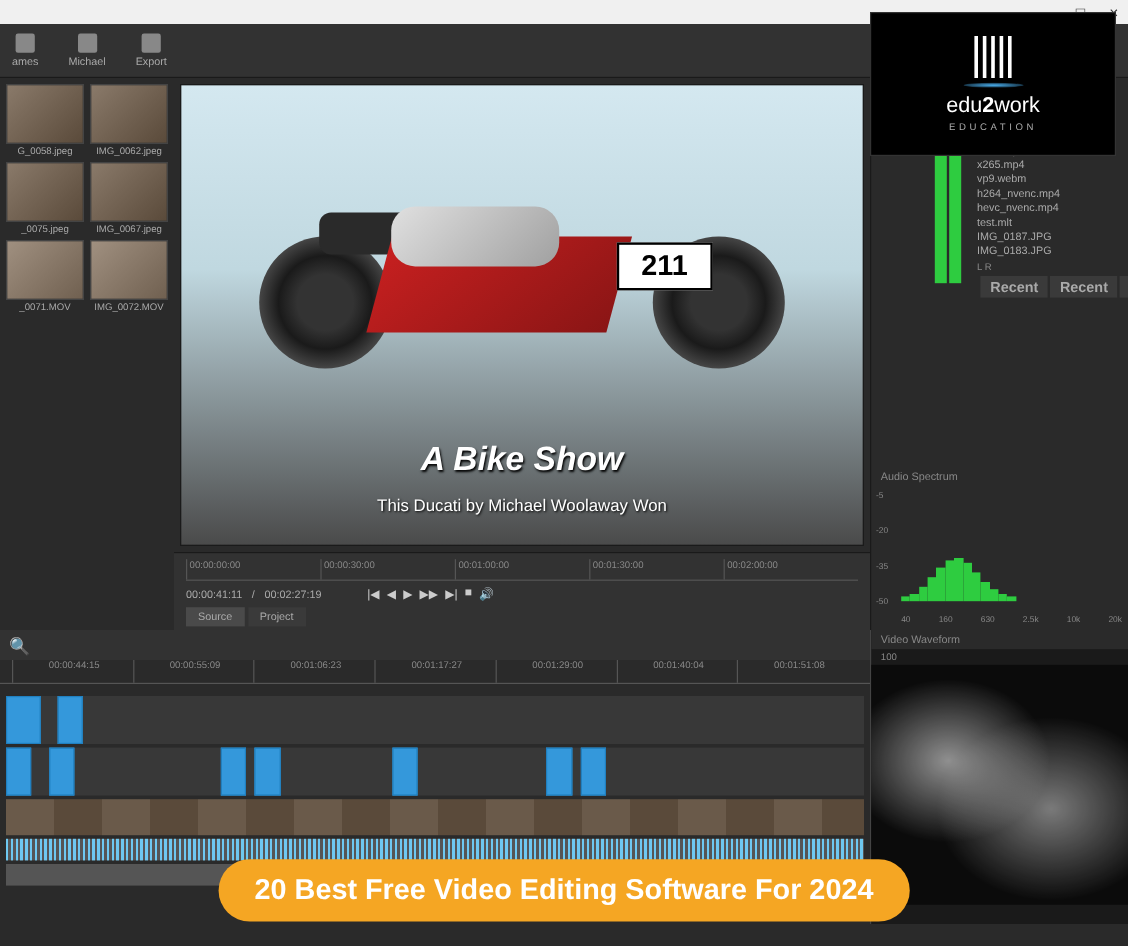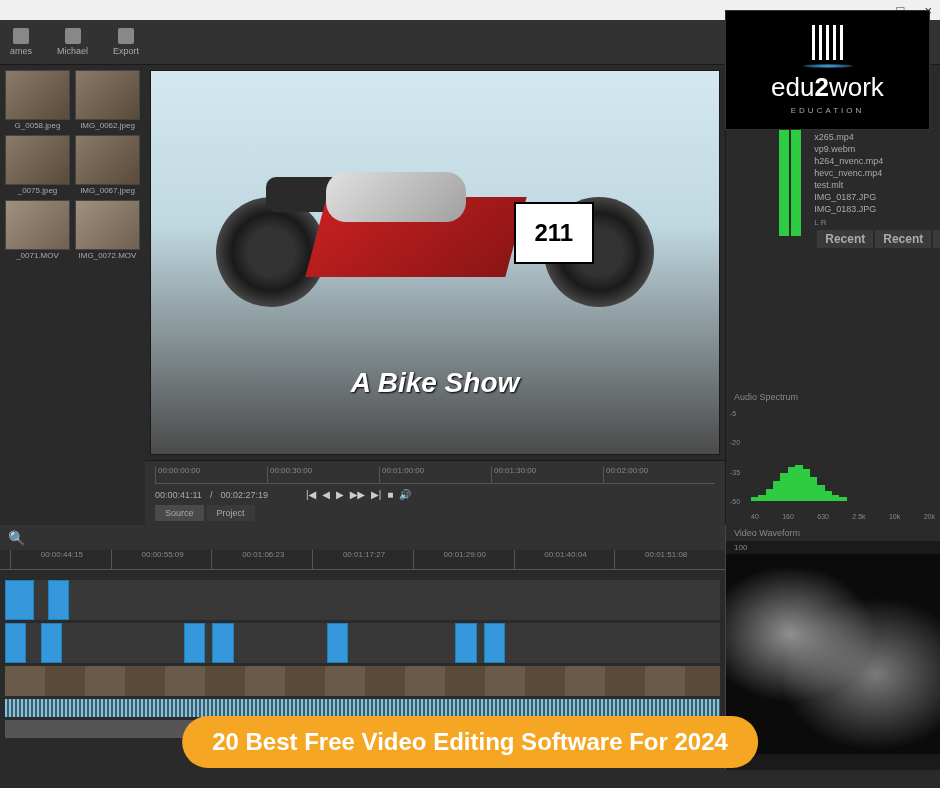--- a/index.html
+++ b/index.html
@@ -27,21 +27,21 @@
 
 .center-panel { flex: 1; background: #2a2a2a; display: flex; flex-direction: column; }
 .preview { flex: 1; background: linear-gradient(180deg, #d4e8f0 0%, #c0d8e0 40%, #4a4a4a 100%); position: relative; margin: 5px; border: 1px solid #1a1a1a; }
 .bike-body { position: absolute; width: 70%; height: 55%; left: 15%; top: 25%; }
 .wheel { position: absolute; width: 110px; height: 110px; border-radius: 50%; background: radial-gradient(circle, #333 30%, #1a1a1a 50%, #444 70%, #222 100%); }
 .wheel-front { right: -20px; top: 30px; }
 .wheel-rear { left: -20px; top: 30px; }
 .frame { position: absolute; width: 200px; height: 80px; left: 80px; top: 30px; background: linear-gradient(135deg, #c82020, #8a1515); transform: skewX(-15deg); }
 .tank { position: absolute; width: 140px; height: 50px; left: 90px; top: 5px; background: linear-gradient(135deg, #e0e0e0, #a0a0a0); border-radius: 20px; }
 .seat { position: absolute; width: 180px; height: 35px; left: 30px; top: 10px; background: #2a2a2a; border-radius: 10px; }
-.plate { position: absolute; width: 80px; height: 62px; right: 40px; top: 35px; background: #fff; border: 2px solid #000; display: flex; align-items: center; justify-content: center; font-size: 24px; font-weight: bold; color: #000; }
+.plate { position: absolute; width: 80px; height: 40px; right: 40px; top: 35px; background: #fff; border: 2px solid #000; display: flex; align-items: center; justify-content: center; font-size: 24px; font-weight: bold; color: #000; }
 .preview-title { position: absolute; bottom: 55px; left: 50%; transform: translateX(-50%); color: #fff; font-size: 28px; font-style: italic; font-weight: bold; text-shadow: 1px 1px 2px #000; }
 .preview-subtitle { position: absolute; bottom: 25px; left: 50%; transform: translateX(-50%); color: #fff; font-size: 14px; text-shadow: 1px 1px 2px #000; }
 
 
 .transport { height: 65px; background: #323232; padding: 5px 10px; border-top: 1px solid #1a1a1a; }
 .time-ruler { height: 18px; display: flex; font-size: 8px; color: #888; border-bottom: 1px solid #555; position: relative; }
 .time-tick { flex: 1; border-left: 1px solid #555; padding-left: 2px; }
 .transport-controls { display: flex; align-items: center; gap: 8px; margin-top: 5px; font-size: 9px; }
 .time-display { color: #aaa; }
 .play-btns { display: flex; gap: 6px; margin-left: 30px; }
@@ -79,21 +79,21 @@
 .clip { position: absolute; height: 100%; background: #3498db; border: 1px solid #2080c0; top: 0; }
 .track-video { height: 30px; background: repeating-linear-gradient(90deg, #6a5a4a 0, #6a5a4a 40px, #5a4a3a 40px, #5a4a3a 80px); }
 .track-audio { height: 18px; background: #555; }
 .audio-wave { height: 100%; background: repeating-linear-gradient(90deg, #6ec8f0 0, #6ec8f0 2px, transparent 2px, transparent 4px); }
 .waveform-panel { width: 215px; background: #1a1a1a; border-left: 1px solid #444; }
 .wf-label { font-size: 9px; color: #888; padding: 3px 8px; background: #2a2a2a; }
 .waveform-img { height: 200px; background: radial-gradient(ellipse at 30% 40%, rgba(255,255,255,0.6) 0%, transparent 40%), radial-gradient(ellipse at 70% 60%, rgba(255,255,255,0.5) 0%, transparent 45%), #0a0a0a; opacity: 0.9; }
 
 
 .logo-overlay { position: absolute; top: 10px; right: 10px; width: 205px; height: 120px; background: #000; border: 1px solid #333; display: flex; flex-direction: column; align-items: center; justify-content: center; z-index: 100; }
-.logo-text { color: #fff; font-size: 26px; }
+.logo-text { color: #fff; font-size: 18px; }
 .logo-text b { font-weight: bold; }
 .logo-sub { color: #aaa; font-size: 8px; letter-spacing: 3px; margin-top: 3px; }
 .logo-bars { display: flex; gap: 4px; margin-bottom: 8px; }
 .logo-bars span { width: 3px; height: 35px; background: #fff; }
 .logo-arc { width: 50px; height: 4px; background: radial-gradient(ellipse, #4ab0f0, transparent); border-radius: 50%; margin-top: -4px; margin-bottom: 4px; }
 
 
 .banner { position: absolute; bottom: 20px; left: 50%; transform: translateX(-50%); background: #f5a623; color: #fff; font-size: 24px; font-weight: bold; padding: 12px 30px; border-radius: 30px; z-index: 100; white-space: nowrap; }
 </style>
 </head>
@@ -159,20 +159,21 @@
     <div class="preview">
       <div class="bike-body">
         <div class="wheel wheel-rear"></div>
         <div class="wheel wheel-front"></div>
         <div class="seat"></div>
         <div class="frame"></div>
         <div class="tank"></div>
         <div class="plate">211</div>
       </div>
       <div class="preview-title">A Bike Show</div>
+      <div class="preview-subtitle">This Ducati by Michael Woolaway Won</div>
     </div>
     <div class="transport">
       <div class="time-ruler">
         <div class="time-tick">00:00:00:00</div>
         <div class="time-tick">00:00:30:00</div>
         <div class="time-tick">00:01:00:00</div>
         <div class="time-tick">00:01:30:00</div>
         <div class="time-tick">00:02:00:00</div>
       </div>
       <div class="transport-controls">

